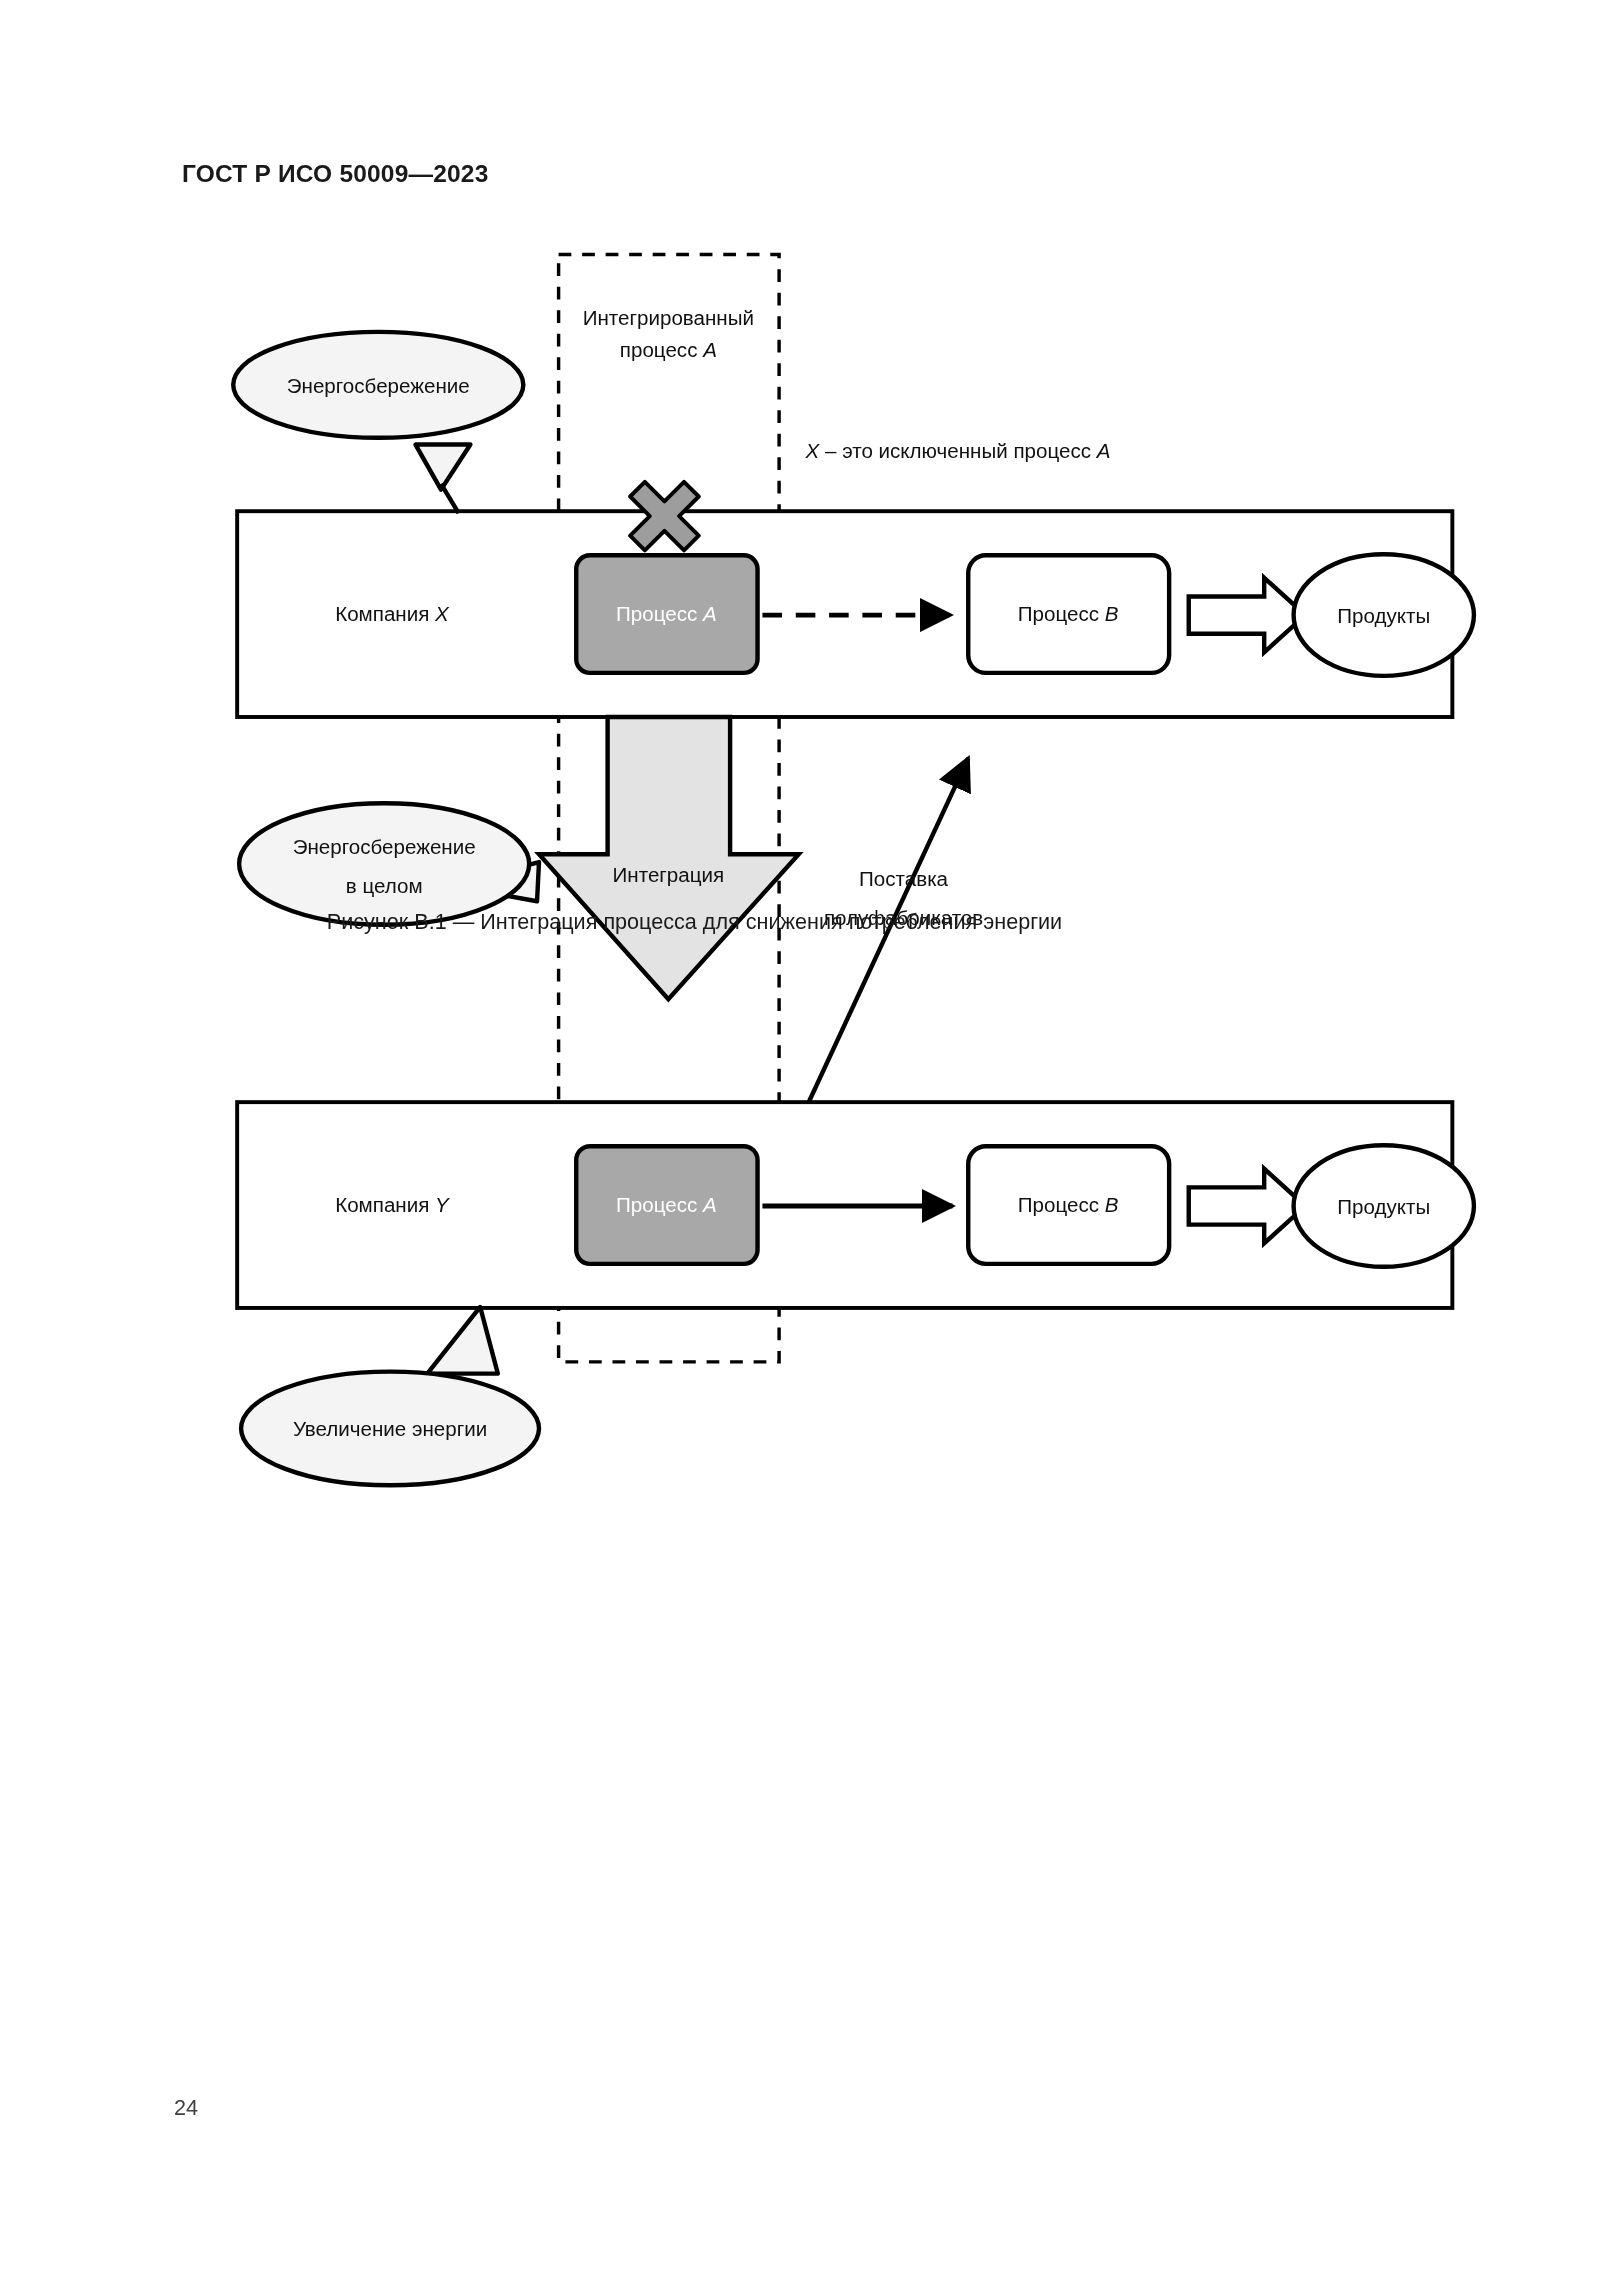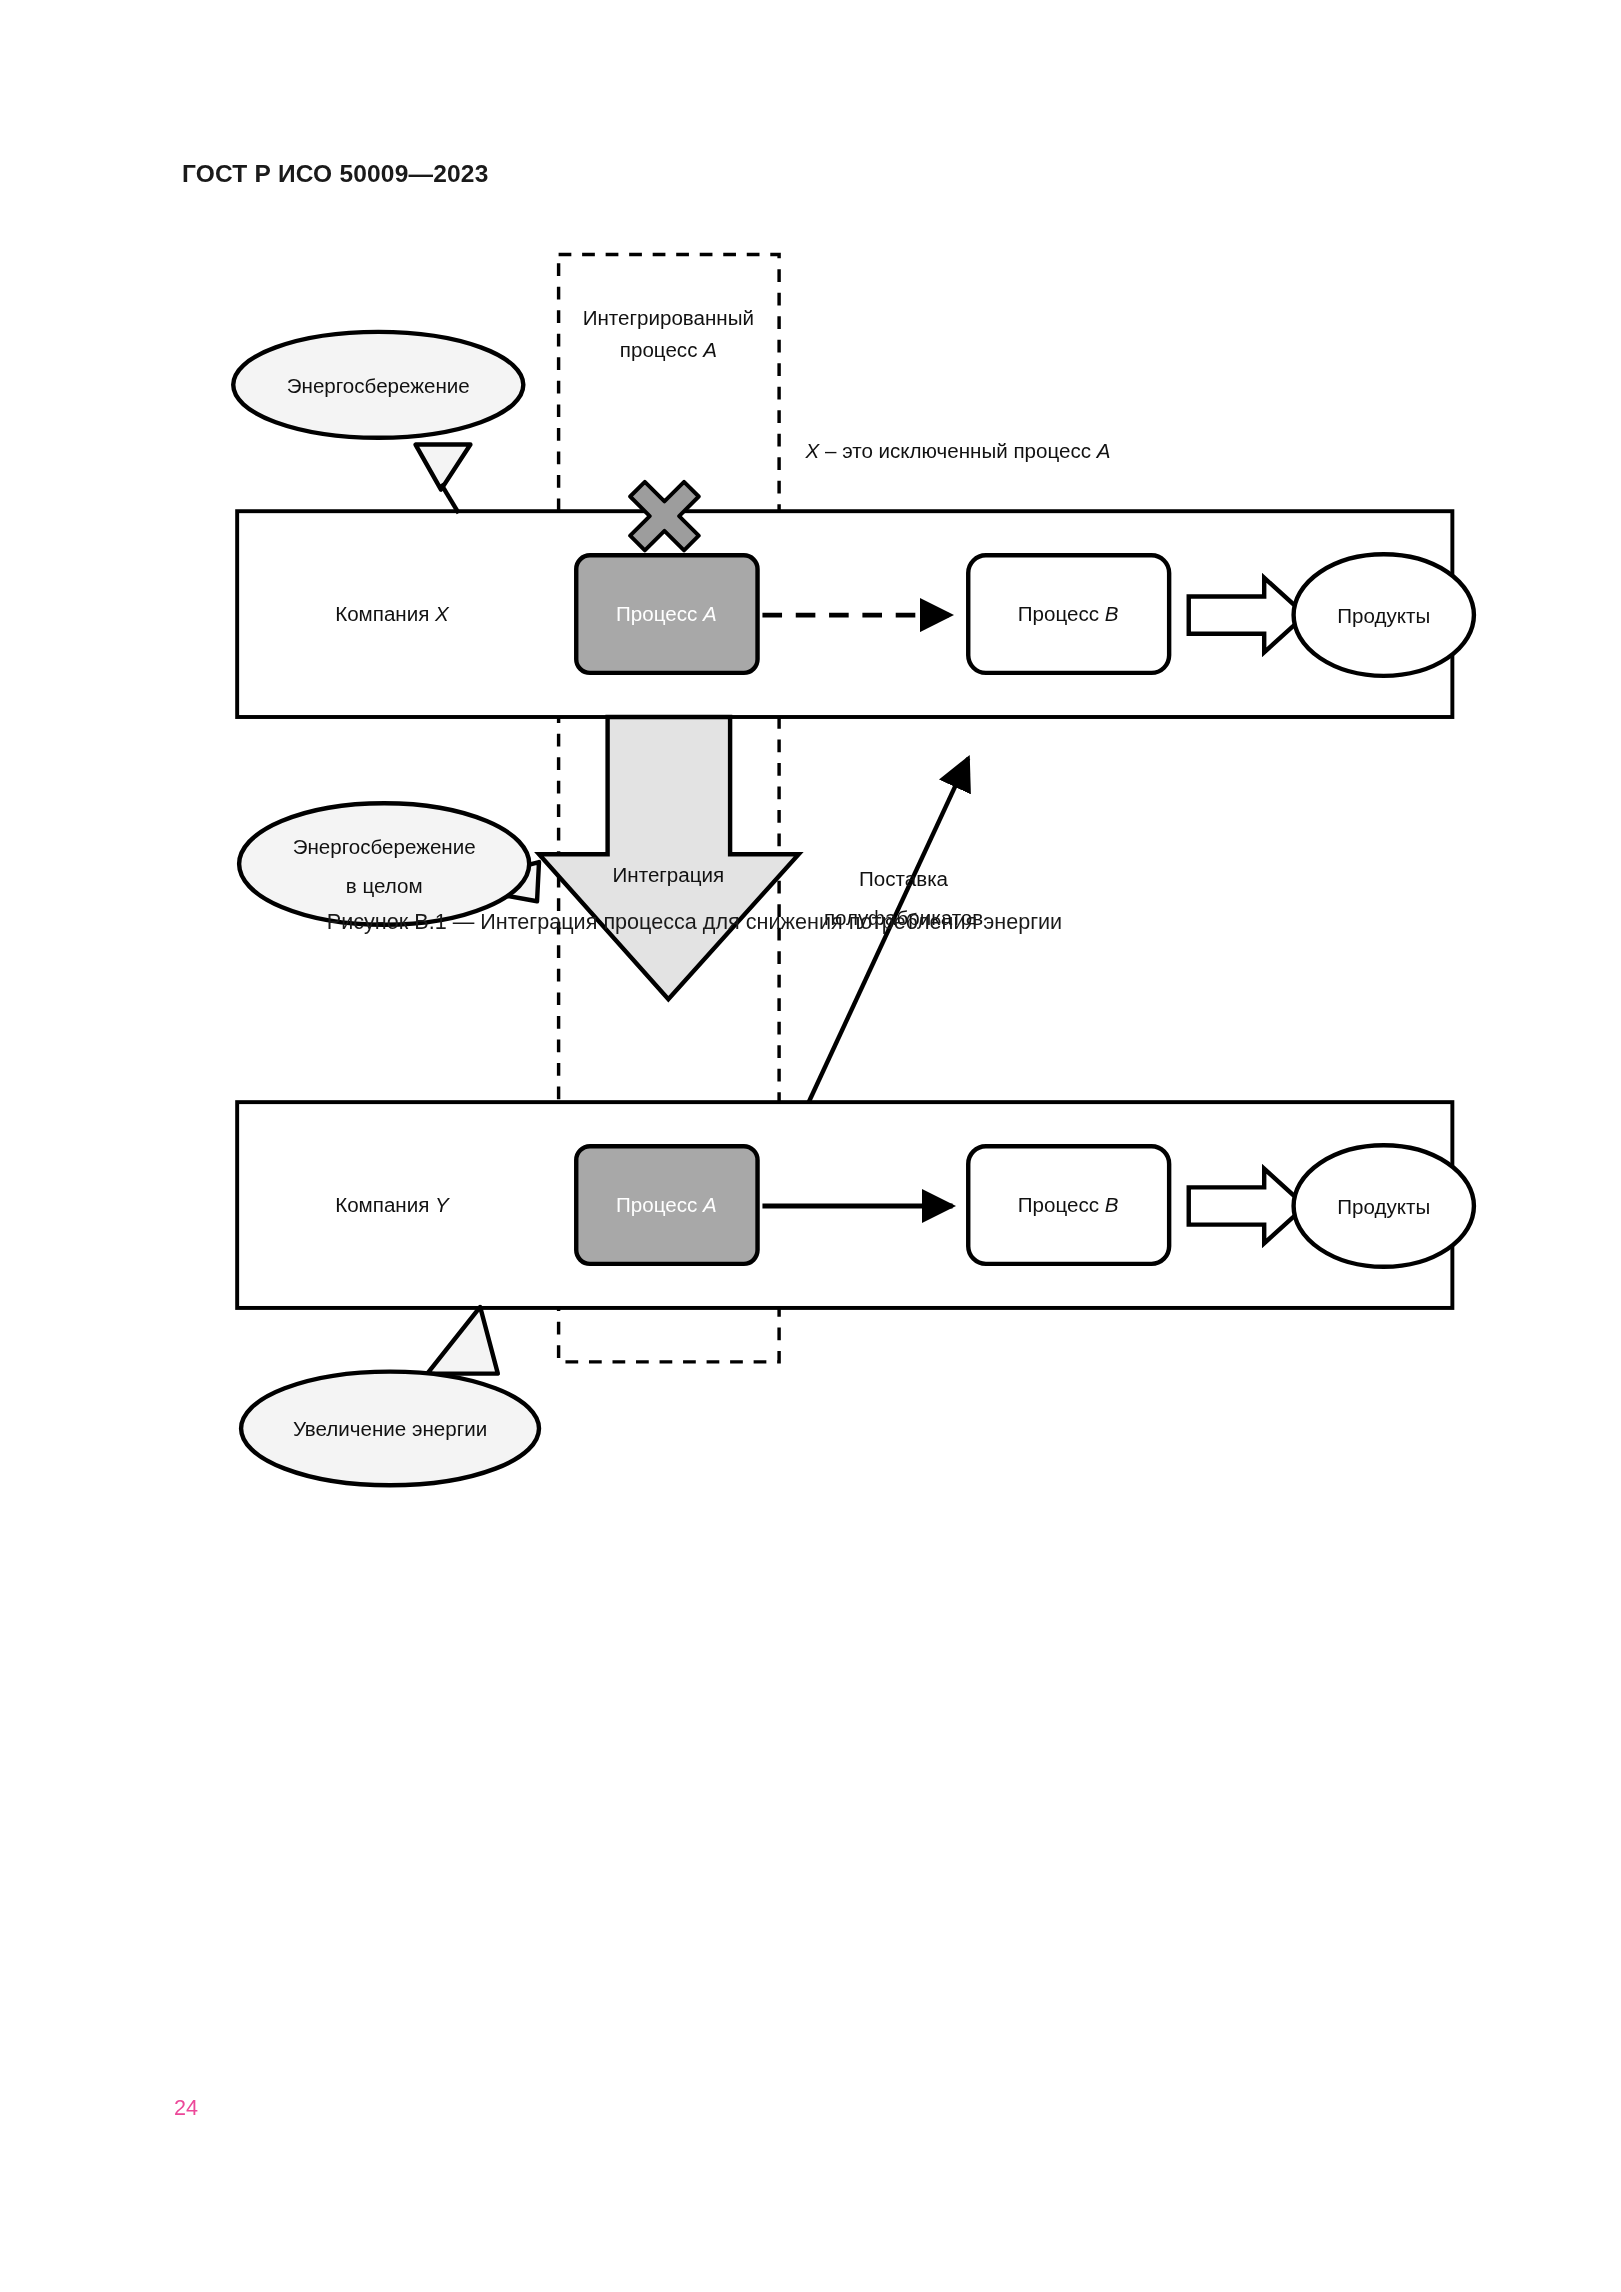--- a/index.html
+++ b/index.html
@@ -53,21 +53,21 @@
     text-align: center;
     font-size: 21.6px;
     color: #1a1a1a;
   }
   
   .folio {
     position: absolute;
     left: 174px;
     top: 2080px;
     font-size: 21.6px;
-    color: #ec4899;
+    color: #404040;
   }
   
   text {
     font-family: "Liberation Sans", "DejaVu Sans", sans-serif;
     fill: #111111;
   }
   text.lbl     { font-size: 21px; }
   text.onbox   { font-size: 21px; fill: #ffffff; }
   tspan.it     { font-style: italic; }
 </style>

